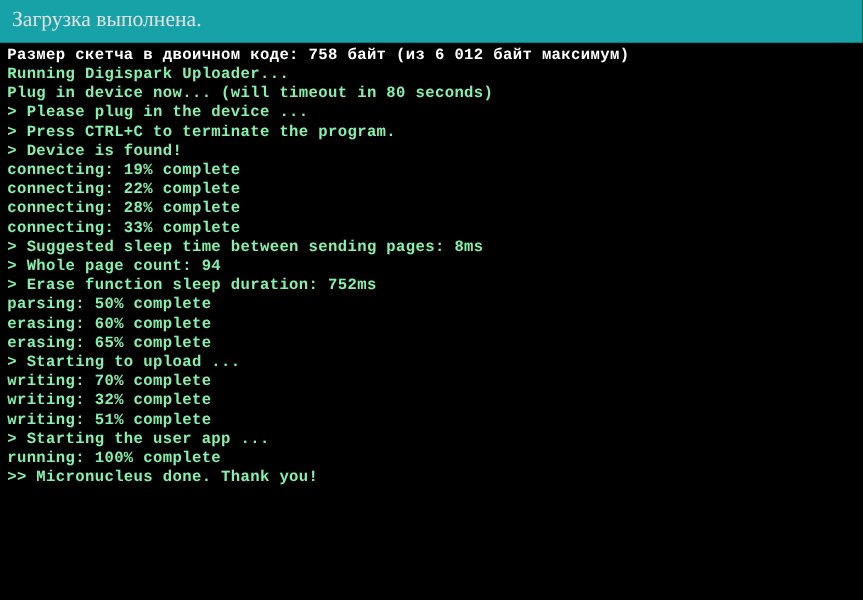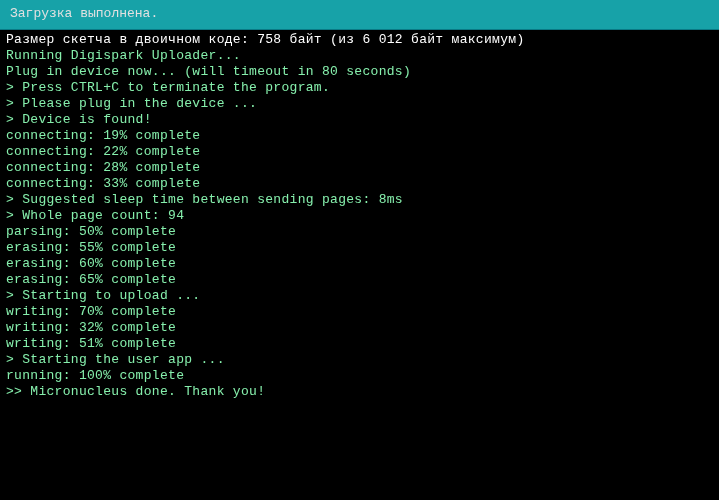--- a/index.html
+++ b/index.html
@@ -12,63 +12,64 @@
       height: 500px;
       background: #000;
       font-family: 'Courier New', monospace;
       font-size: 13px;
       overflow: hidden;
     }
     .header {
       background: #17a2a8;
       color: #e0e0e0;
       padding: 6px 10px 8px 10px;
-      font-family: Liberation Mono, monospace;
-      font-size: 13px;
+      font-family: Liberation Serif, serif;
+      font-size: 18px;
       border-bottom: 1px solid #0a7a85;
     }
     .console {
       background: #000;
       padding: 2px 6px;
     }
     .line {
       line-height: 16px;
       white-space: pre;
       letter-spacing: 0.3px;
+      font-weight: bold;
     }
     .white {
       color: #ffffff;
     }
     .orange {
       color: #86efac;
     }
   </style>
 </head>
 <body>
 
 <div class="header">
   <span>Загрузка выполнена.</span>
 </div>
 
 <div class="console">
   <div class="line white">Размер скетча в двоичном коде: 758 байт (из 6 012 байт максимум)</div>
   <div id="log-container">
       <div class="line orange">Running Digispark Uploader...</div>
       <div class="line orange">Plug in device now... (will timeout in 80 seconds)</div>
+      <div class="line orange">&gt; Please plug in the device ... </div>
       <div class="line orange">&gt; Press CTRL+C to terminate the program.</div>
-      <div class="line orange">&gt; Please plug in the device ... </div>
       <div class="line orange">&gt; Device is found!</div>
       <div class="line orange">connecting: 19% complete</div>
       <div class="line orange">connecting: 22% complete</div>
       <div class="line orange">connecting: 28% complete</div>
       <div class="line orange">connecting: 33% complete</div>
       <div class="line orange">&gt; Suggested sleep time between sending pages: 8ms</div>
       <div class="line orange">&gt; Whole page count: 94</div>
+      <div class="line orange">&gt; Erase function sleep duration: 752ms</div>
       <div class="line orange">parsing: 50% complete</div>
-      <div class="line orange">erasing: 55% complete</div>
       <div class="line orange">erasing: 60% complete</div>
       <div class="line orange">erasing: 65% complete</div>
       <div class="line orange">&gt; Starting to upload ...</div>
       <div class="line orange">writing: 70% complete</div>
       <div class="line orange">writing: 32% complete</div>
       <div class="line orange">writing: 51% complete</div>
       <div class="line orange">&gt; Starting the user app ...</div>
       <div class="line orange">running: 100% complete</div>
       <div class="line orange">&gt;&gt; Micronucleus done. Thank you!</div>
     </div>

